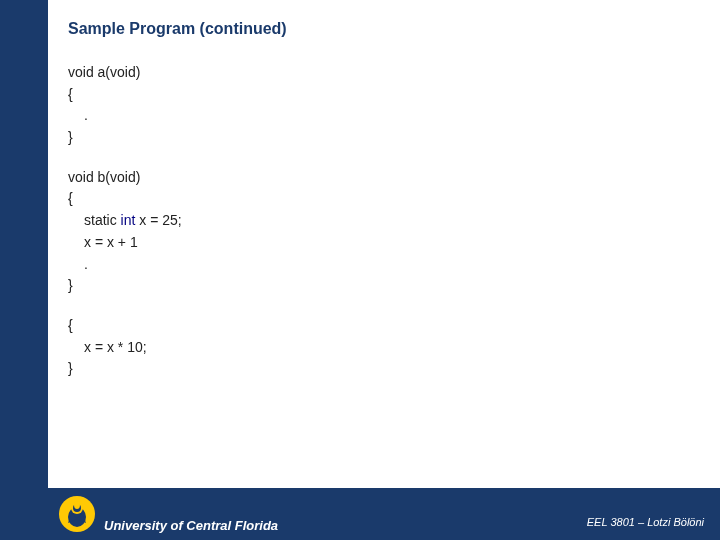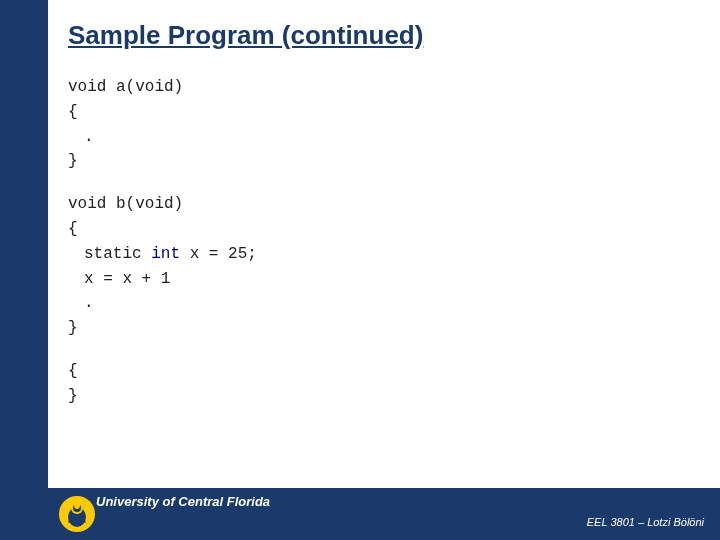--- a/index.html
+++ b/index.html
@@ -25,31 +25,30 @@
     .main-content {
       position: absolute;
       left: 48px;
       top: 0;
       right: 0;
       bottom: 0;
       padding: 20px 30px 60px 20px;
     }
 
     .slide-title {
-      font-size: 26px;
+      font-size: 16px;
       font-weight: bold;
       color: #1a3a6b;
       margin-bottom: 24px;
       font-family: Arial, sans-serif;
-      text-decoration: underline;
     }
 
     .code-block {
-      font-family: Liberation Mono, monospace;
-      font-size: 16px;
+      font-family: Liberation Sans, sans-serif;
+      font-size: 14px;
       color: #222;
       line-height: 1.55;
     }
 
     .code-section {
       margin-bottom: 18px;
     }
 
     .keyword {
       color: #000080;
@@ -64,21 +63,22 @@
       height: 52px;
       background: #1a3a6b;
       display: flex;
       align-items: center;
       justify-content: space-between;
       padding: 0 16px 0 10px;
     }
 
     .ucf-logo-area {
       display: flex;
-      align-items: flex-start;
+      align-items: flex-end;
+      gap: 8px;
     }
 
     .ucf-emblem {
       width: 38px;
       height: 38px;
     }
 
     .ucf-text-logo {
       display: flex;
       flex-direction: column;
@@ -122,20 +122,21 @@
       <div>void b(void)</div>
       <div>{</div>
       <div class="indent-1">static <span class="keyword">int</span> x = 25;</div>
       <div class="indent-1">x = x + 1</div>
       <div class="indent-1">.</div>
       <div>}</div>
     </div>
 
     <div class="code-section">
       <div>{</div>
+      <div class="indent-1">x = x * 10;</div>
       <div>}</div>
     </div>
 
   </div>
 </div>
 
 <div class="bottom-bar">
   <div class="ucf-logo-area">
 
     <svg class="ucf-emblem" viewBox="0 0 38 38" xmlns="http://www.w3.org/2000/svg">

